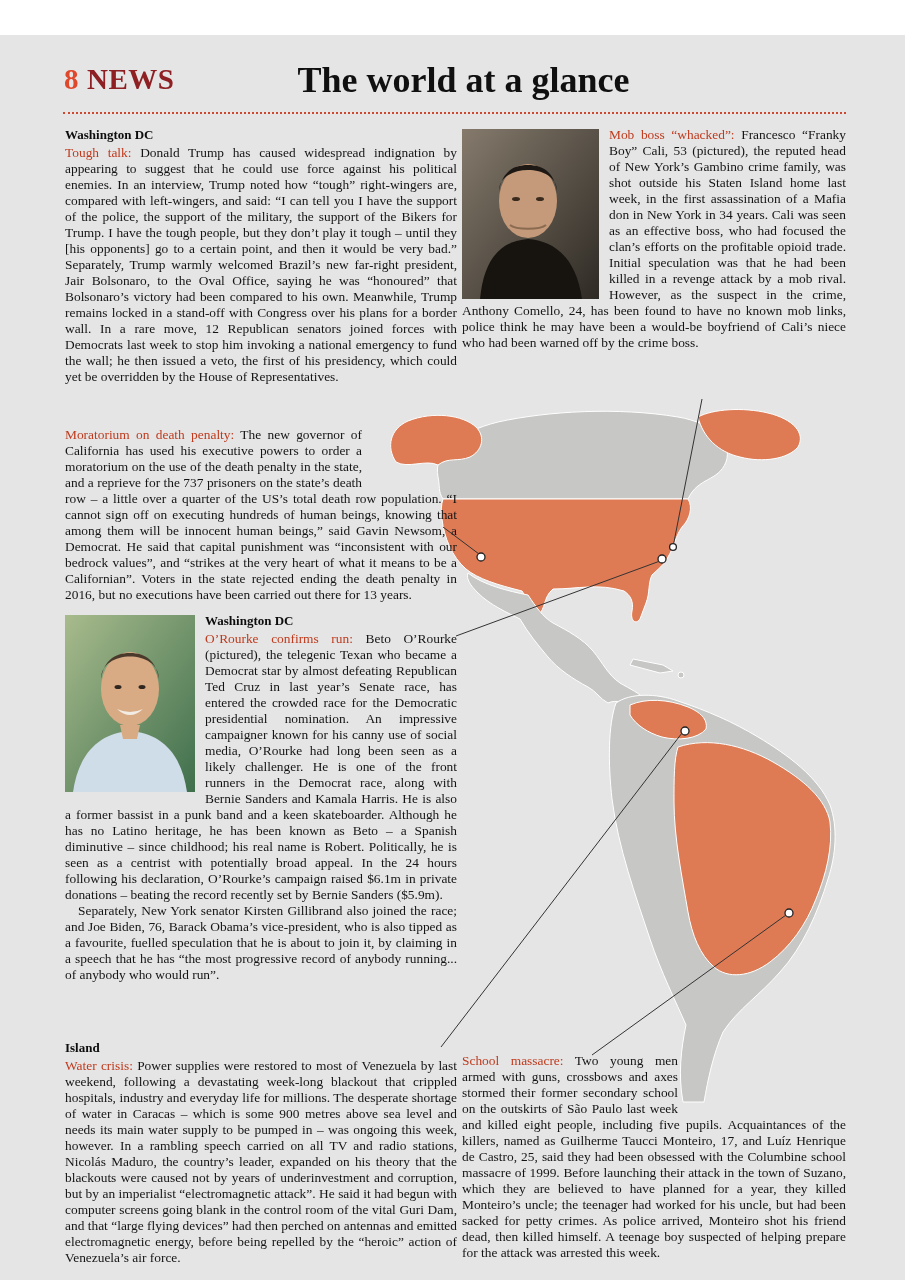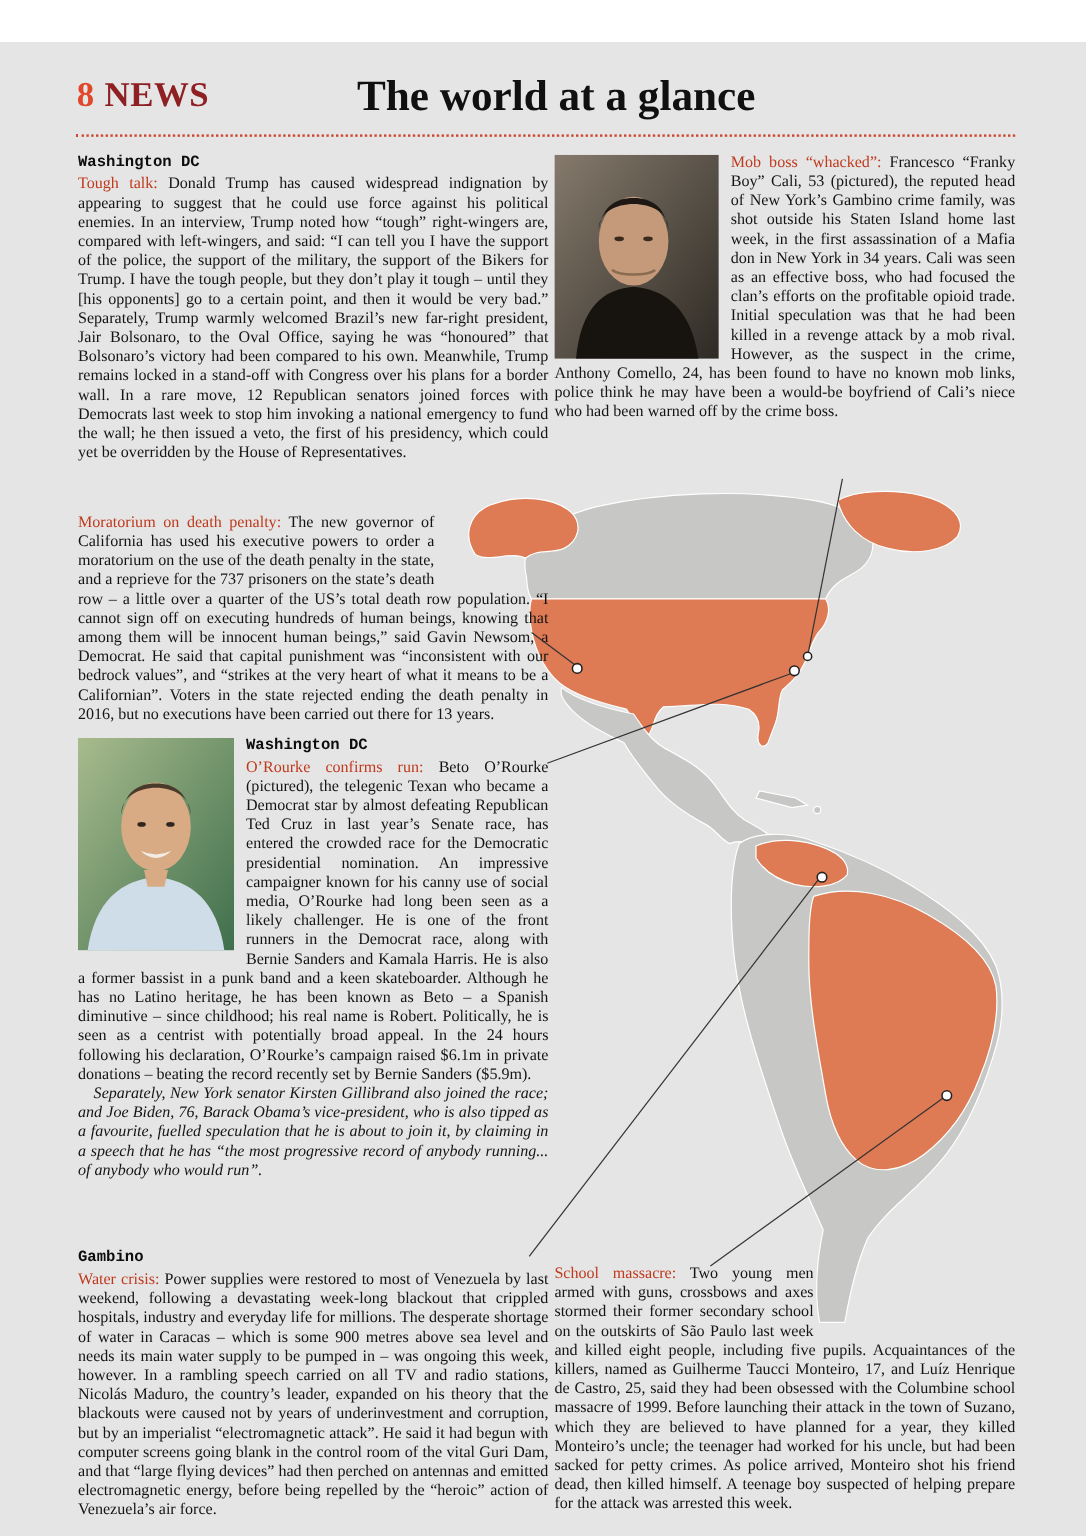--- a/index.html
+++ b/index.html
@@ -21,26 +21,26 @@
   .dotted-rule{
     position:absolute;left:63px;width:783px;top:77px;
     border-top:2px dotted #cc4830;height:0;
   }
   
   .story{
     position:absolute;font-size:13.4px;line-height:16px;text-align:justify;
     z-index:2;
   }
   .story .loc{
-    font-family:Liberation Mono, monospace;font-size:13px;font-weight:bold;
+    font-family:Liberation Serif, serif;font-size:13px;font-weight:bold;
     margin:0 0 2px 0;text-align:left;color:#0d0d0d;
   }
   .story p{margin:0;}
   .lead{font-weight:normal;color:#bf3a1d;}
-  .para2{display:block;text-indent:13px;font-style:italic;}
+  .para2{display:block;text-indent:13px;}
   #story-tough{left:65px;top:92px;width:392px;}
   #story-ny{left:462px;top:92px;width:384px;}
   #story-sac{left:65px;top:392px;width:392px;}
   #story-beto{left:65px;top:578px;width:392px;}
   #story-caracas{left:65px;top:1005px;width:392px;}
   #story-suzano{left:462px;top:1018px;width:384px;}
   
   .photo{float:left;margin:2px 10px 3px 0;display:block;}
   #photo-cali{width:137px;height:170px;}
   #photo-beto{width:130px;height:177px;}
@@ -140,21 +140,21 @@
         <ellipse cx="77" cy="72" rx="3.5" ry="2" fill="#2f2620"></ellipse>
         <path d="M52,94 Q65,106 78,94 Q65,100 52,94 Z" fill="#f2ece4"></path>
       </svg>
     </span>
     <h3 class="loc">Washington DC</h3>
     <p><span class="lead">O’Rourke confirms run:</span> <span>Beto O’Rourke (pictured), the telegenic Texan who became a Democrat star by almost defeating Republican Ted Cruz in last year’s Senate race, has entered the crowded race for the Democratic presidential nomination. An impressive campaigner known for his canny use of social media, O’Rourke had long been seen as a likely challenger. He is one of the front runners in the Democrat race, along with Bernie Sanders and Kamala Harris. He is also a former bassist in a punk band and a keen skateboarder. Although he has no Latino heritage, he has been known as Beto – a Spanish diminutive – since childhood; his real name is Robert. Politically, he is seen as a centrist with potentially broad appeal. In the 24 hours following his declaration, O’Rourke’s campaign raised $6.1m in private donations – beating the record recently set by Bernie Sanders ($5.9m).</span>
     <span class="para2">Separately, New York senator Kirsten Gillibrand also joined the race; and Joe Biden, 76, Barack Obama’s vice-president, who is also tipped as a favourite, fuelled speculation that he is about to join it, by claiming in a speech that he has “the most progressive record of anybody running... of anybody who would run”.</span></p>
   </div>
 
   <div class="story" id="story-caracas">
-    <h3 class="loc">Gambino</h3>
+    <h3 class="loc">Island</h3>
     <p><span class="lead">Water crisis:</span> <span>Power supplies were restored to most of Venezuela by last weekend, following a devastating week-long blackout that crippled hospitals, industry and everyday life for millions. The desperate shortage of water in Caracas – which is some 900 metres above sea level and needs its main water supply to be pumped in – was ongoing this week, however. In a rambling speech carried on all TV and radio stations, Nicolás Maduro, the country’s leader, expanded on his theory that the blackouts were caused not by years of underinvestment and corruption, but by an imperialist “electromagnetic attack”. He said it had begun with computer screens going blank in the control room of the vital Guri Dam, and that “large flying devices” had then perched on antennas and emitted electromagnetic energy, before being repelled by the “heroic” action of Venezuela’s air force.</span></p>
   </div>
 
   <div class="story" id="story-suzano">
     <span class="spacer-right" id="suzano-spacer"></span>
     <p><span class="lead">School massacre:</span> <span>Two young men armed with guns, crossbows and axes stormed their former secondary school on the outskirts of São Paulo last week and killed eight people, including five pupils. Acquaintances of the killers, named as Guilherme Taucci Monteiro, 17, and Luíz Henrique de Castro, 25, said they had been obsessed with the Columbine school massacre of 1999. Before launching their attack in the town of Suzano, which they are believed to have planned for a year, they killed Monteiro’s uncle; the teenager had worked for his uncle, but had been sacked for petty crimes. As police arrived, Monteiro shot his friend dead, then killed himself. A teenage boy suspected of helping prepare for the attack was arrested this week.</span></p>
   </div>
 
   <svg id="overlay" viewBox="0 0 905 1280">
     <g stroke="#333333" stroke-width="1">

